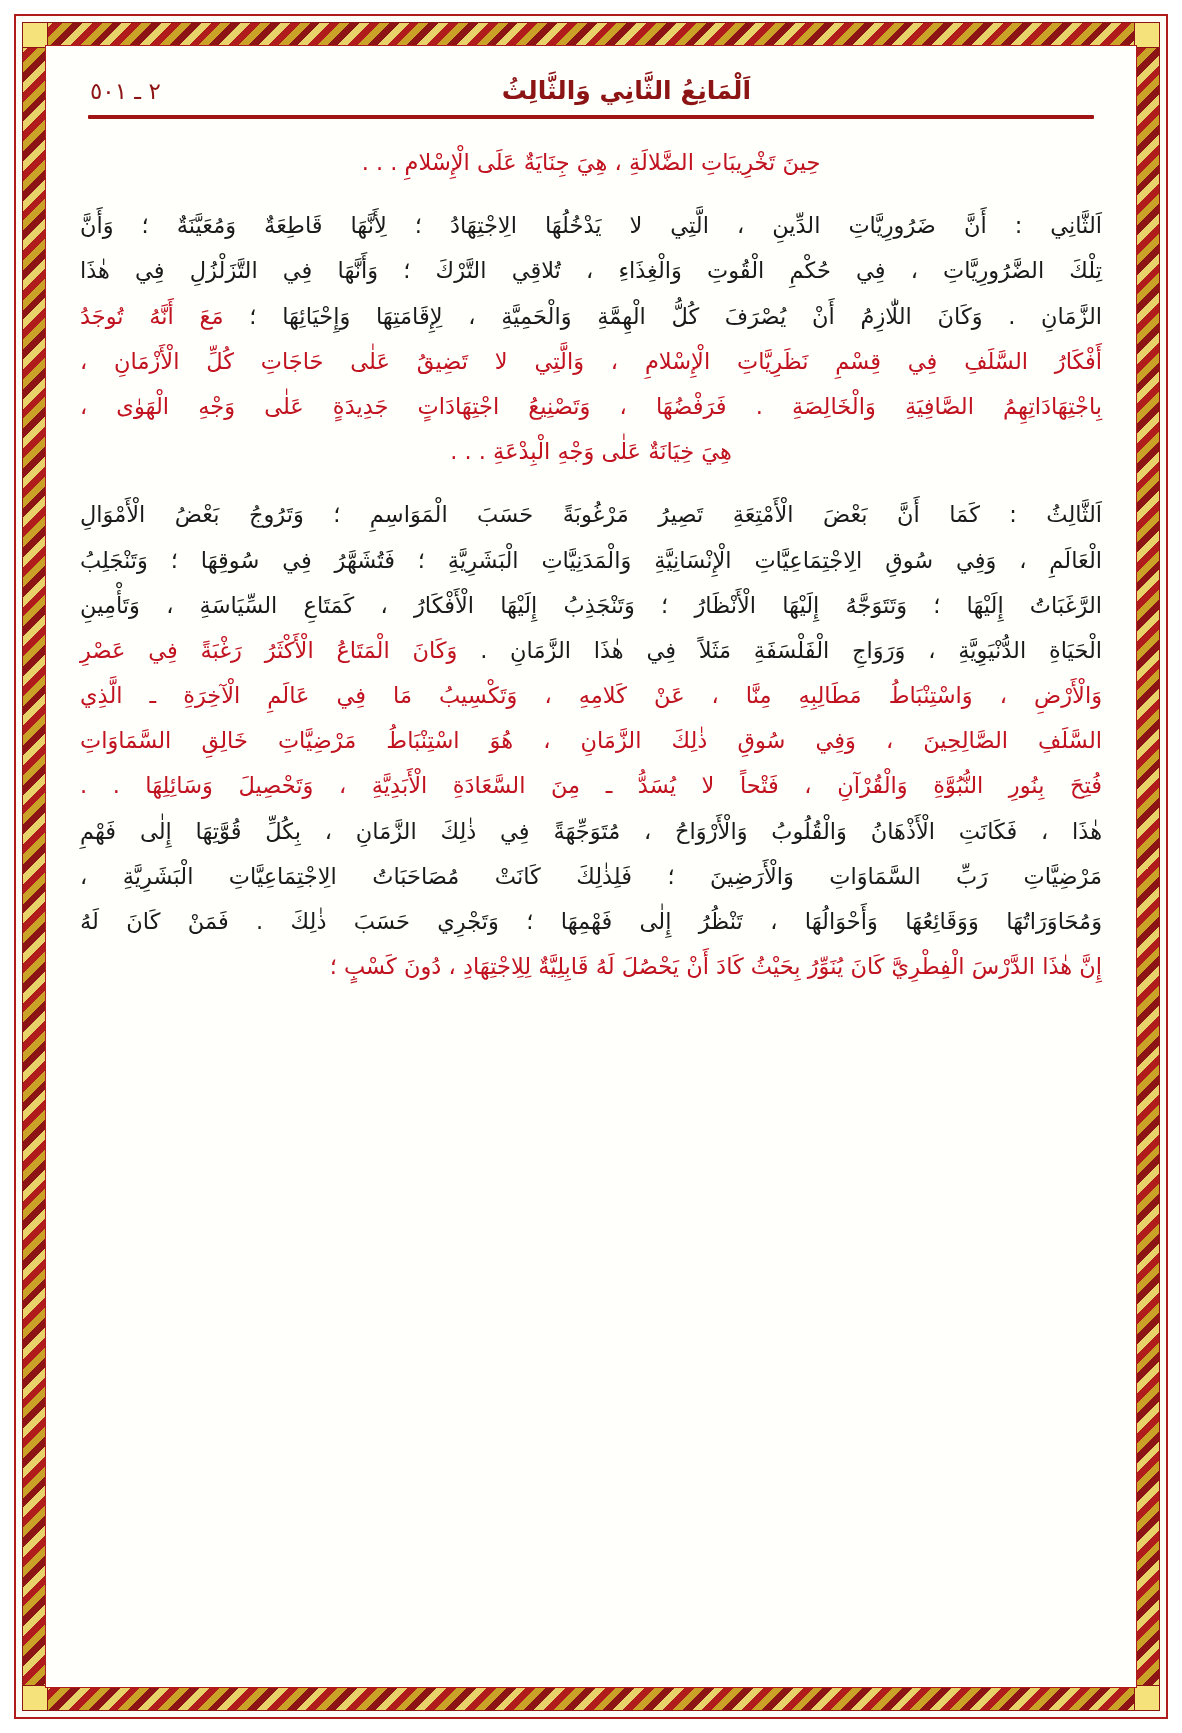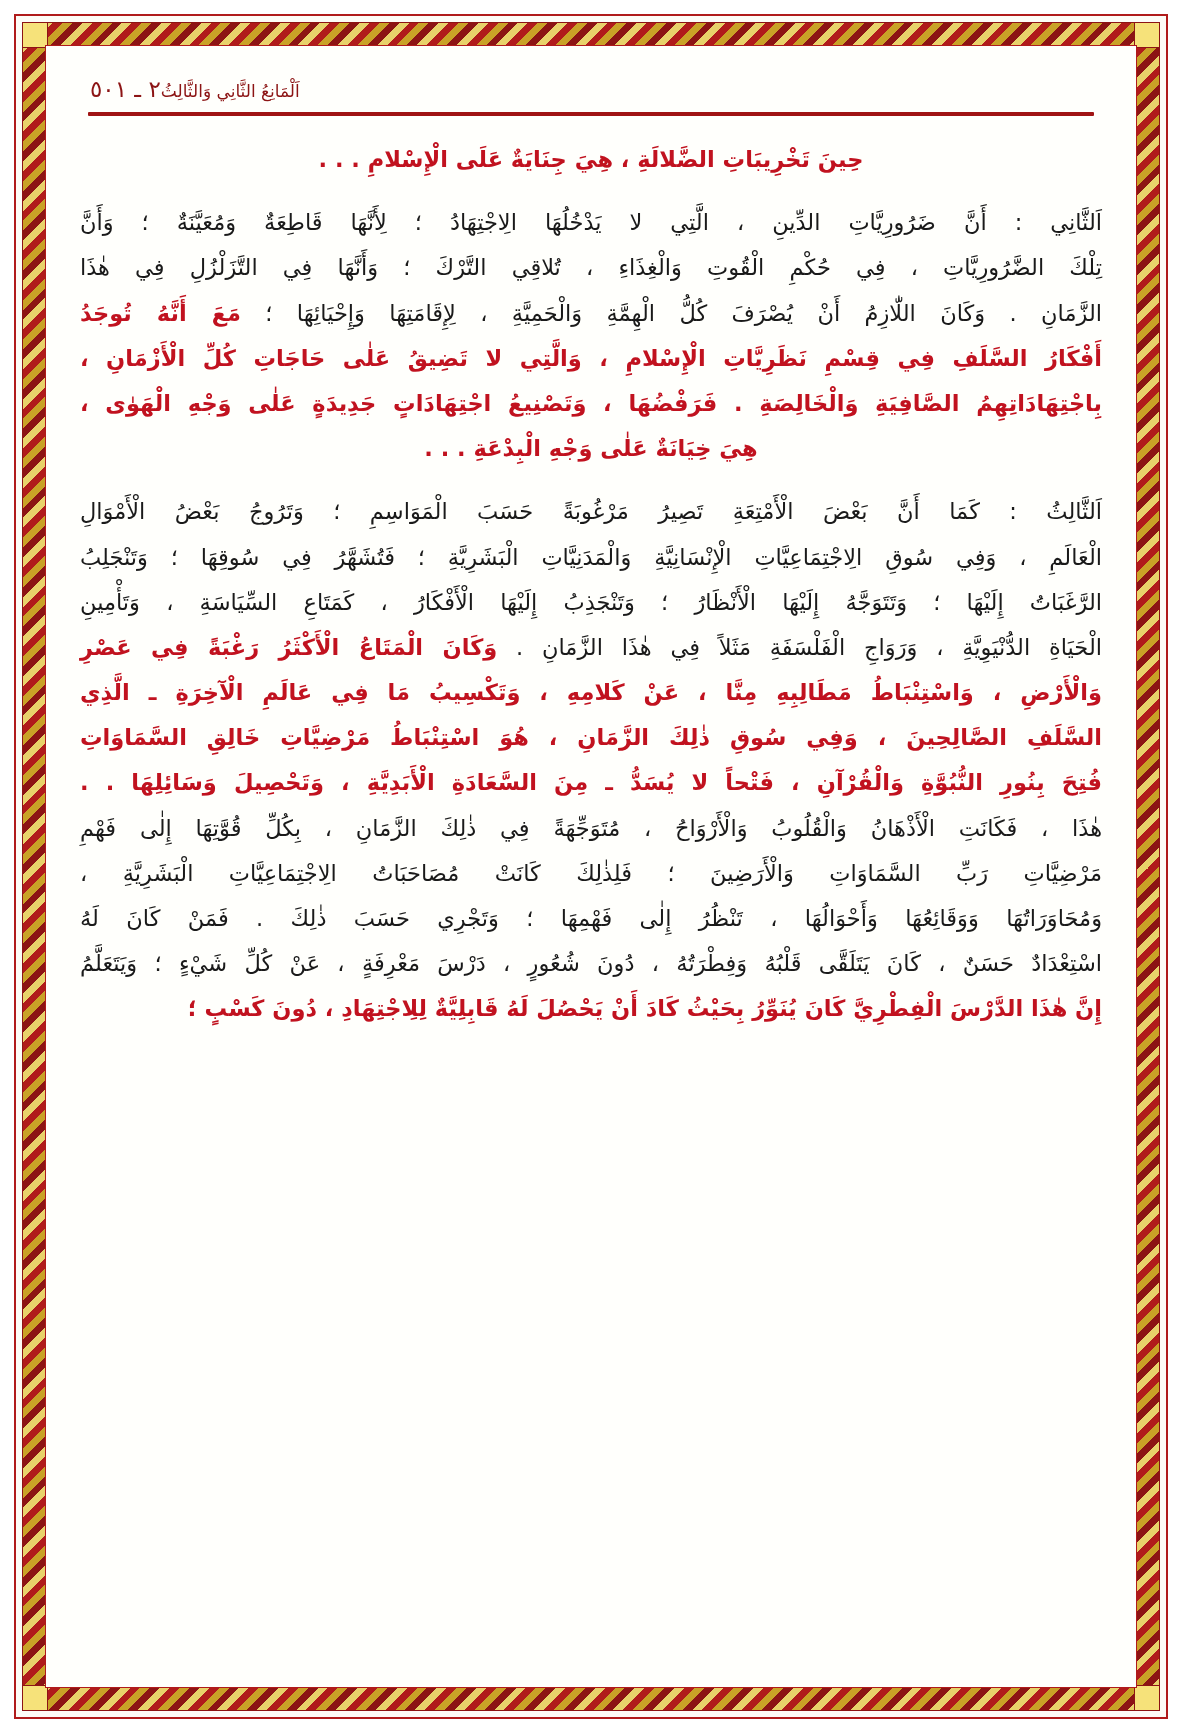--- a/index.html
+++ b/index.html
@@ -80,23 +80,23 @@
   }
   .page-number {
     color: #8c1414;
     font-size: 23px;
     font-weight: normal;
     letter-spacing: 1px;
     white-space: nowrap;
   }
   .header-title {
     color: #8c1414;
-    font-size: 17px;
-    font-weight: normal;
-    text-align: left;
+    font-size: 25px;
+    font-weight: bold;
+    text-align: center;
     flex: 1;
   }
   .header-rule {
     margin: 10px 8px 22px 8px;
     height: 4px;
     background: #a01414;
     border-radius: 1px;
   }
 
   
@@ -109,21 +109,21 @@
     color: #1a1a1a;
   }
   p {
     margin: 0 0 2px 0;
   }
   p.gap {
     margin-bottom: 20px;
   }
   .red {
     color: #c1121f;
-    font-weight: bold;
+    font-weight: normal;
   }
   .center-last {
     text-align-last: center;
   }
   .right-last {
     text-align-last: right;
   }
 </style>
 </head>
 <body>
@@ -165,21 +165,20 @@
             <span>الْحَيَاةِ الدُّنْيَوِيَّةِ ، وَرَوَاجِ الْفَلْسَفَةِ مَثَلاً فِي هٰذَا الزَّمَانِ .</span>
             <span class="red">وَكَانَ الْمَتَاعُ الْأَكْثَرُ رَغْبَةً فِي عَصْرِ</span>
           </p>
           <p class="red">وَالْأَرْضِ ، وَاسْتِنْبَاطُ مَطَالِبِهِ مِنَّا ، عَنْ كَلامِهِ ، وَتَكْسِيبُ مَا فِي عَالَمِ الْآخِرَةِ ـ الَّذِي</p>
           <p class="red">السَّلَفِ الصَّالِحِينَ ، وَفِي سُوقِ ذٰلِكَ الزَّمَانِ ، هُوَ اسْتِنْبَاطُ مَرْضِيَّاتِ خَالِقِ السَّمَاوَاتِ</p>
           <p class="red">فُتِحَ بِنُورِ النُّبُوَّةِ وَالْقُرْآنِ ، فَتْحاً لا يُسَدُّ ـ مِنَ السَّعَادَةِ الْأَبَدِيَّةِ ، وَتَحْصِيلَ وَسَائِلِهَا . .</p>
 
           <p>هٰذَا ، فَكَانَتِ الْأَذْهَانُ وَالْقُلُوبُ وَالْأَرْوَاحُ ، مُتَوَجِّهَةً فِي ذٰلِكَ الزَّمَانِ ، بِكُلِّ قُوَّتِهَا إِلٰى فَهْمِ</p>
           <p>مَرْضِيَّاتِ رَبِّ السَّمَاوَاتِ وَالْأَرَضِينَ ؛ فَلِذٰلِكَ كَانَتْ مُصَاحَبَاتُ الِاجْتِمَاعِيَّاتِ الْبَشَرِيَّةِ ،</p>
           <p>وَمُحَاوَرَاتُهَا وَوَقَائِعُهَا وَأَحْوَالُهَا ، تَنْظُرُ إِلٰى فَهْمِهَا ؛ وَتَجْرِي حَسَبَ ذٰلِكَ . فَمَنْ كَانَ لَهُ</p>
-          <p>اسْتِعْدَادٌ حَسَنٌ ، كَانَ يَتَلَقَّى قَلْبُهُ وَفِطْرَتُهُ ، دُونَ شُعُورٍ ، دَرْسَ مَعْرِفَةٍ ، عَنْ كُلِّ شَيْءٍ ؛ وَيَتَعَلَّمُ</p>
           <p class="red right-last">إِنَّ هٰذَا الدَّرْسَ الْفِطْرِيَّ كَانَ يُنَوِّرُ بِحَيْثُ كَادَ أَنْ يَحْصُلَ لَهُ قَابِلِيَّةٌ لِلِاجْتِهَادِ ، دُونَ كَسْبٍ ؛</p>
 
         </div>
 
       </div>
     </div>
   </div>
 </div>
 
 </body></html>

